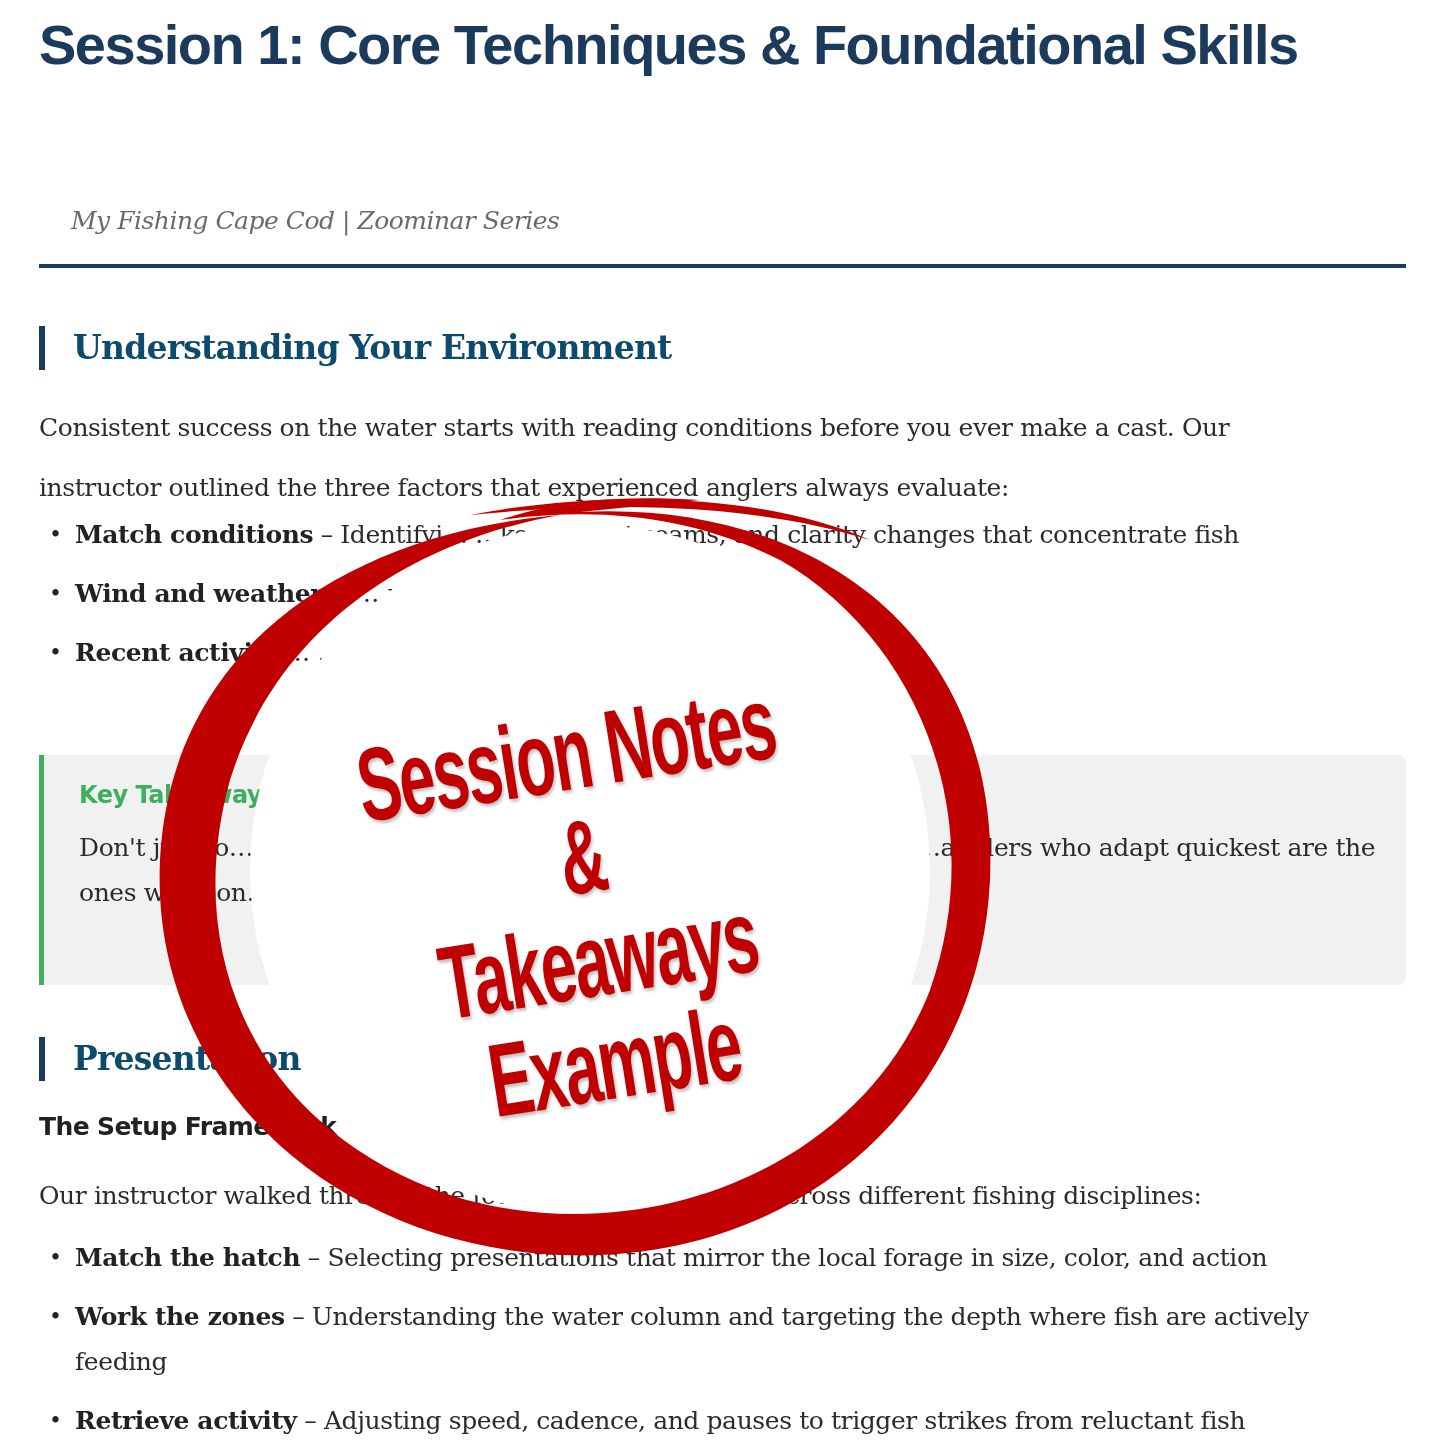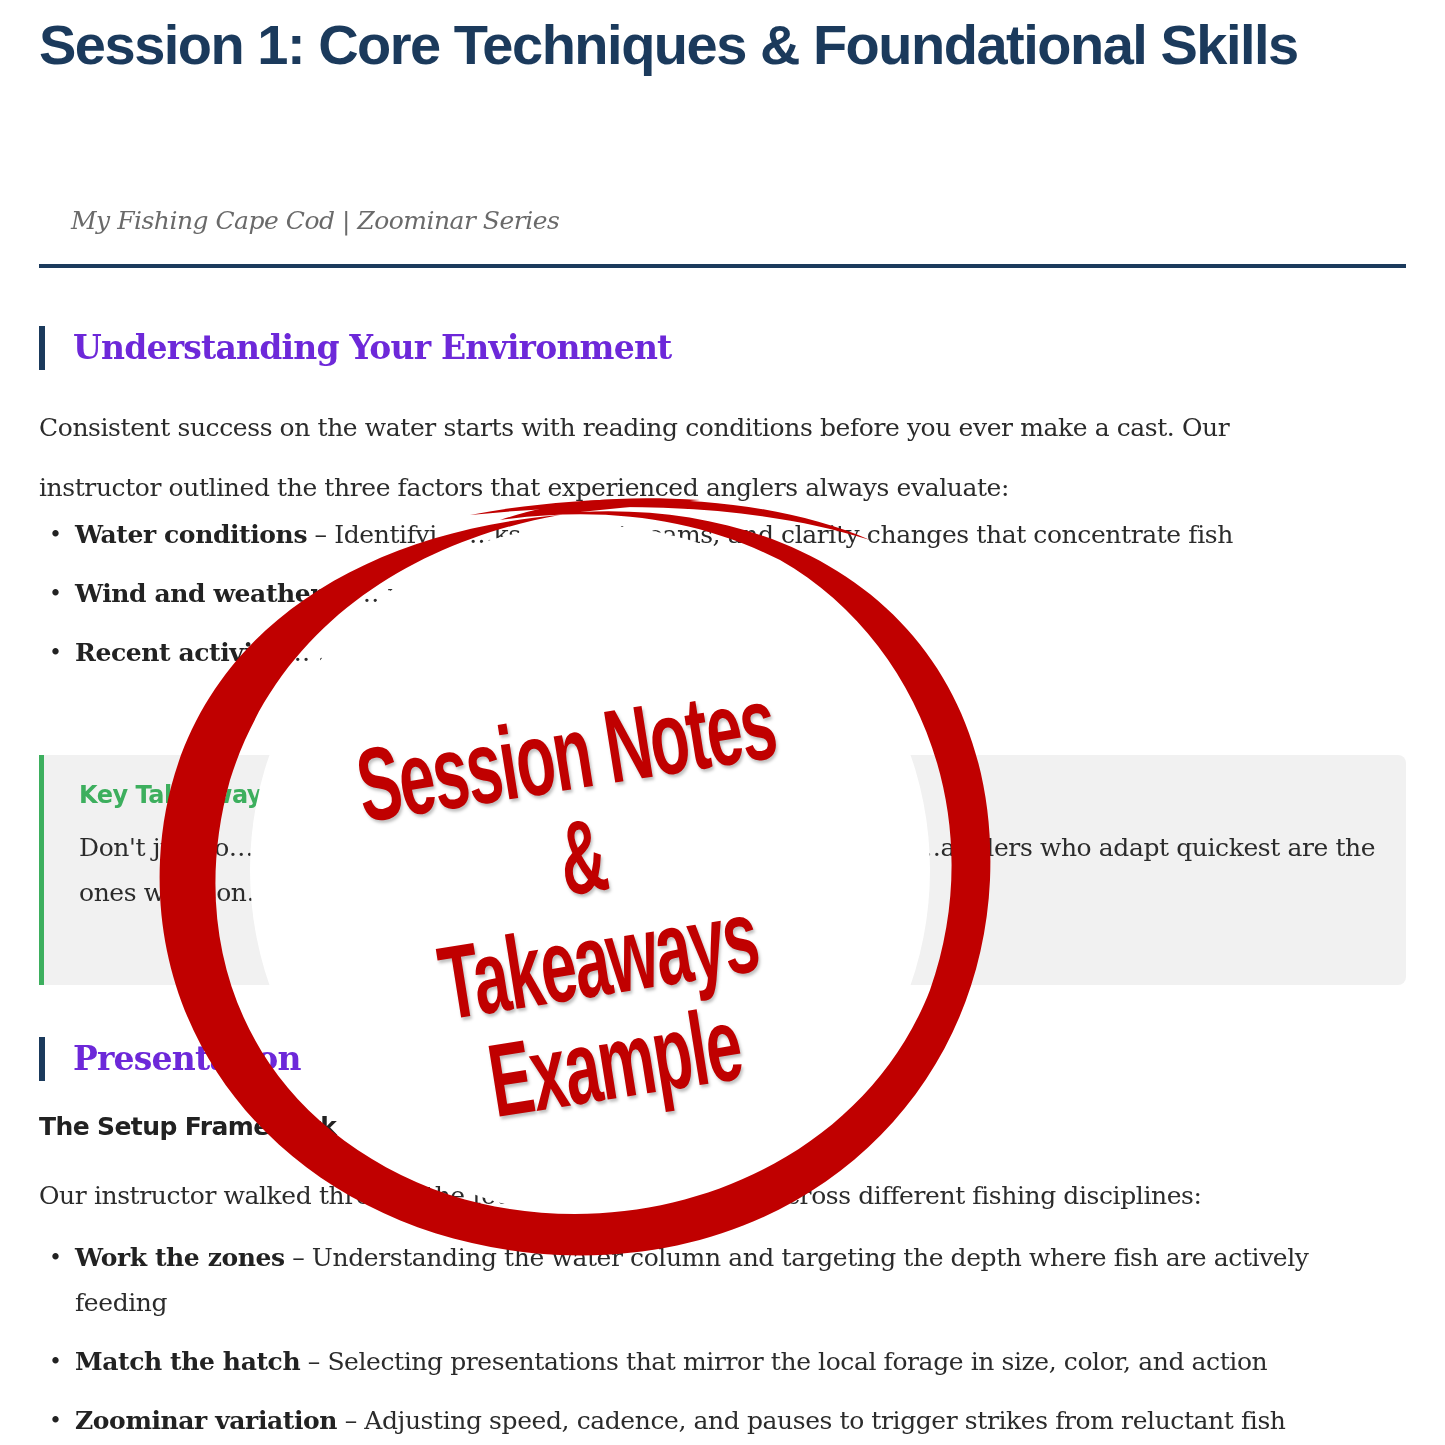--- a/index.html
+++ b/index.html
@@ -1,21 +1,21 @@
 <!DOCTYPE html>
 <html><head>
 <meta charset="utf-8">
 <style>
   html, body { margin:0; padding:0; background:#ffffff; }
   body { width:1445px; height:1445px; overflow:hidden; position:relative; font-family:"DejaVu Serif", serif; color:#2b2b2b; }
   .page { position:absolute; left:39px; top:0; width:1367px; }
   .title { position:absolute; left:0; top:8px; width:1367px; margin:0; font-family:Liberation Sans, sans-serif; font-weight:bold; font-size:56px; line-height:74px; color:#1b3a5c; letter-spacing:-1.5px; }
   .subtitle { position:absolute; left:16px; top:190px; margin:16px; font-style:italic; font-size:25px; color:#6a6a6a; letter-spacing:-0.5px; }
   .rule { position:absolute; left:0; top:264px; width:1367px; height:4px; background:#1b3a5c; }
-  .h2 { position:absolute; left:0; margin:0; padding-left:28px; border-left:6px solid #1b3a5c; font-size:33px; line-height:44px; font-weight:bold; color:#6d28d9; letter-spacing:-0.8px; }
+  .h2 { position:absolute; left:0; margin:0; padding-left:28px; border-left:6px solid #1b3a5c; font-size:33px; line-height:44px; font-weight:bold; color:#0c4a6e; letter-spacing:-0.8px; }
   .para { position:absolute; left:0; margin:0; font-size:25px; line-height:60px; color:#2b2b2b; letter-spacing:-0.4px; width:1300px; }
   .list { position:absolute; left:0; margin:0; padding:0; list-style:none; width:1340px; }
   .list li { position:relative; padding-left:36px; font-size:25px; line-height:45px; color:#2b2b2b; letter-spacing:-0.4px; }
   .list li::before { content:"•"; position:absolute; left:10px; top:0; font-size:22px; color:#222; }
   .list li b { font-weight:bold; color:#222; }
   .callout { position:absolute; left:0; top:755px; width:1367px; height:230px; background:#f1f1f1; border-left:5px solid #3daf5e; border-radius:0 8px 8px 0; box-sizing:border-box; }
   .callout-title { position:absolute; left:35px; top:26px; margin:0; font-family:"DejaVu Sans", sans-serif; font-weight:bold; font-size:24px; color:#3daf5e; letter-spacing:-0.5px; }
   .callout-body { position:absolute; left:35px; top:70px; width:1300px; margin:0; font-size:25px; line-height:45px; color:#2b2b2b; letter-spacing:-0.4px; }
   .h3 { position:absolute; left:0; top:1112px; margin:0; font-family:"DejaVu Sans", sans-serif; font-weight:bold; font-size:25px; color:#222; letter-spacing:-0.6px; }
 
@@ -28,37 +28,37 @@
 <body>
 
 <div class="page">
   <h1 class="title">Session 1: Core Techniques &amp; Foundational Skills</h1>
   <p class="subtitle">My Fishing Cape Cod | Zoominar Series</p>
   <div class="rule"></div>
 
   <h2 class="h2" style="top:326px;">Understanding Your Environment</h2>
   <p class="para" style="top:398px;">Consistent success on the water starts with reading conditions before you ever make a cast. Our instructor outlined the three factors that experienced anglers always evaluate:</p>
   <ul class="list" style="top:512px;">
-    <li style="margin-bottom:14px;"><b>Water conditions</b><span> – Identifyi… …ks, current seams, and clarity changes that concentrate fish</span></li>
+    <li style="margin-bottom:14px;"><b>Match conditions</b><span> – Identifyi… …ks, current seams, and clarity changes that concentrate fish</span></li>
     <li style="margin-bottom:14px;"><b>Wind and weather</b><span> … …uctive and which to avoid</span></li>
     <li><b>Recent activity</b><span> … …d observation to find fish</span></li>
   </ul>
 
   <div class="callout">
     <p class="callout-title">Key Takeaway</p>
     <p class="callout-body">Don't just fo… …conditions are setting up for fish to be today. Bai… …anglers who adapt quickest are the ones who con…</p>
   </div>
 
   <h2 class="h2" style="top:1037px;">Presentation &amp;</h2>
   <h3 class="h3">The Setup Framework</h3>
   <p class="para" style="top:1166px;">Our instructor walked through the foundational a… …used across different fishing disciplines:</p>
   <ul class="list" style="top:1235px;">
+    <li style="margin-bottom:14px;"><b>Match the hatch</b><span> – Selecting presentations that mirror the local forage in size, color, and action</span></li>
     <li style="margin-bottom:14px;"><b>Work the zones</b><span> – Understanding the water column and targeting the depth where fish are actively feeding</span></li>
-    <li style="margin-bottom:14px;"><b>Match the hatch</b><span> – Selecting presentations that mirror the local forage in size, color, and action</span></li>
-    <li><b>Zoominar variation</b><span> – Adjusting speed, cadence, and pauses to trigger strikes from reluctant fish</span></li>
+    <li><b>Retrieve activity</b><span> – Adjusting speed, cadence, and pauses to trigger strikes from reluctant fish</span></li>
   </ul>
 </div>
 
 <div class="stamp">
   <svg width="1445" height="1445" viewBox="0 0 1445 1445">
 
     <ellipse cx="590" cy="870" rx="340" ry="345" fill="#ffffff"></ellipse>
 
     <path d="M 580 512
              C 820 500, 1000 640, 990 880

